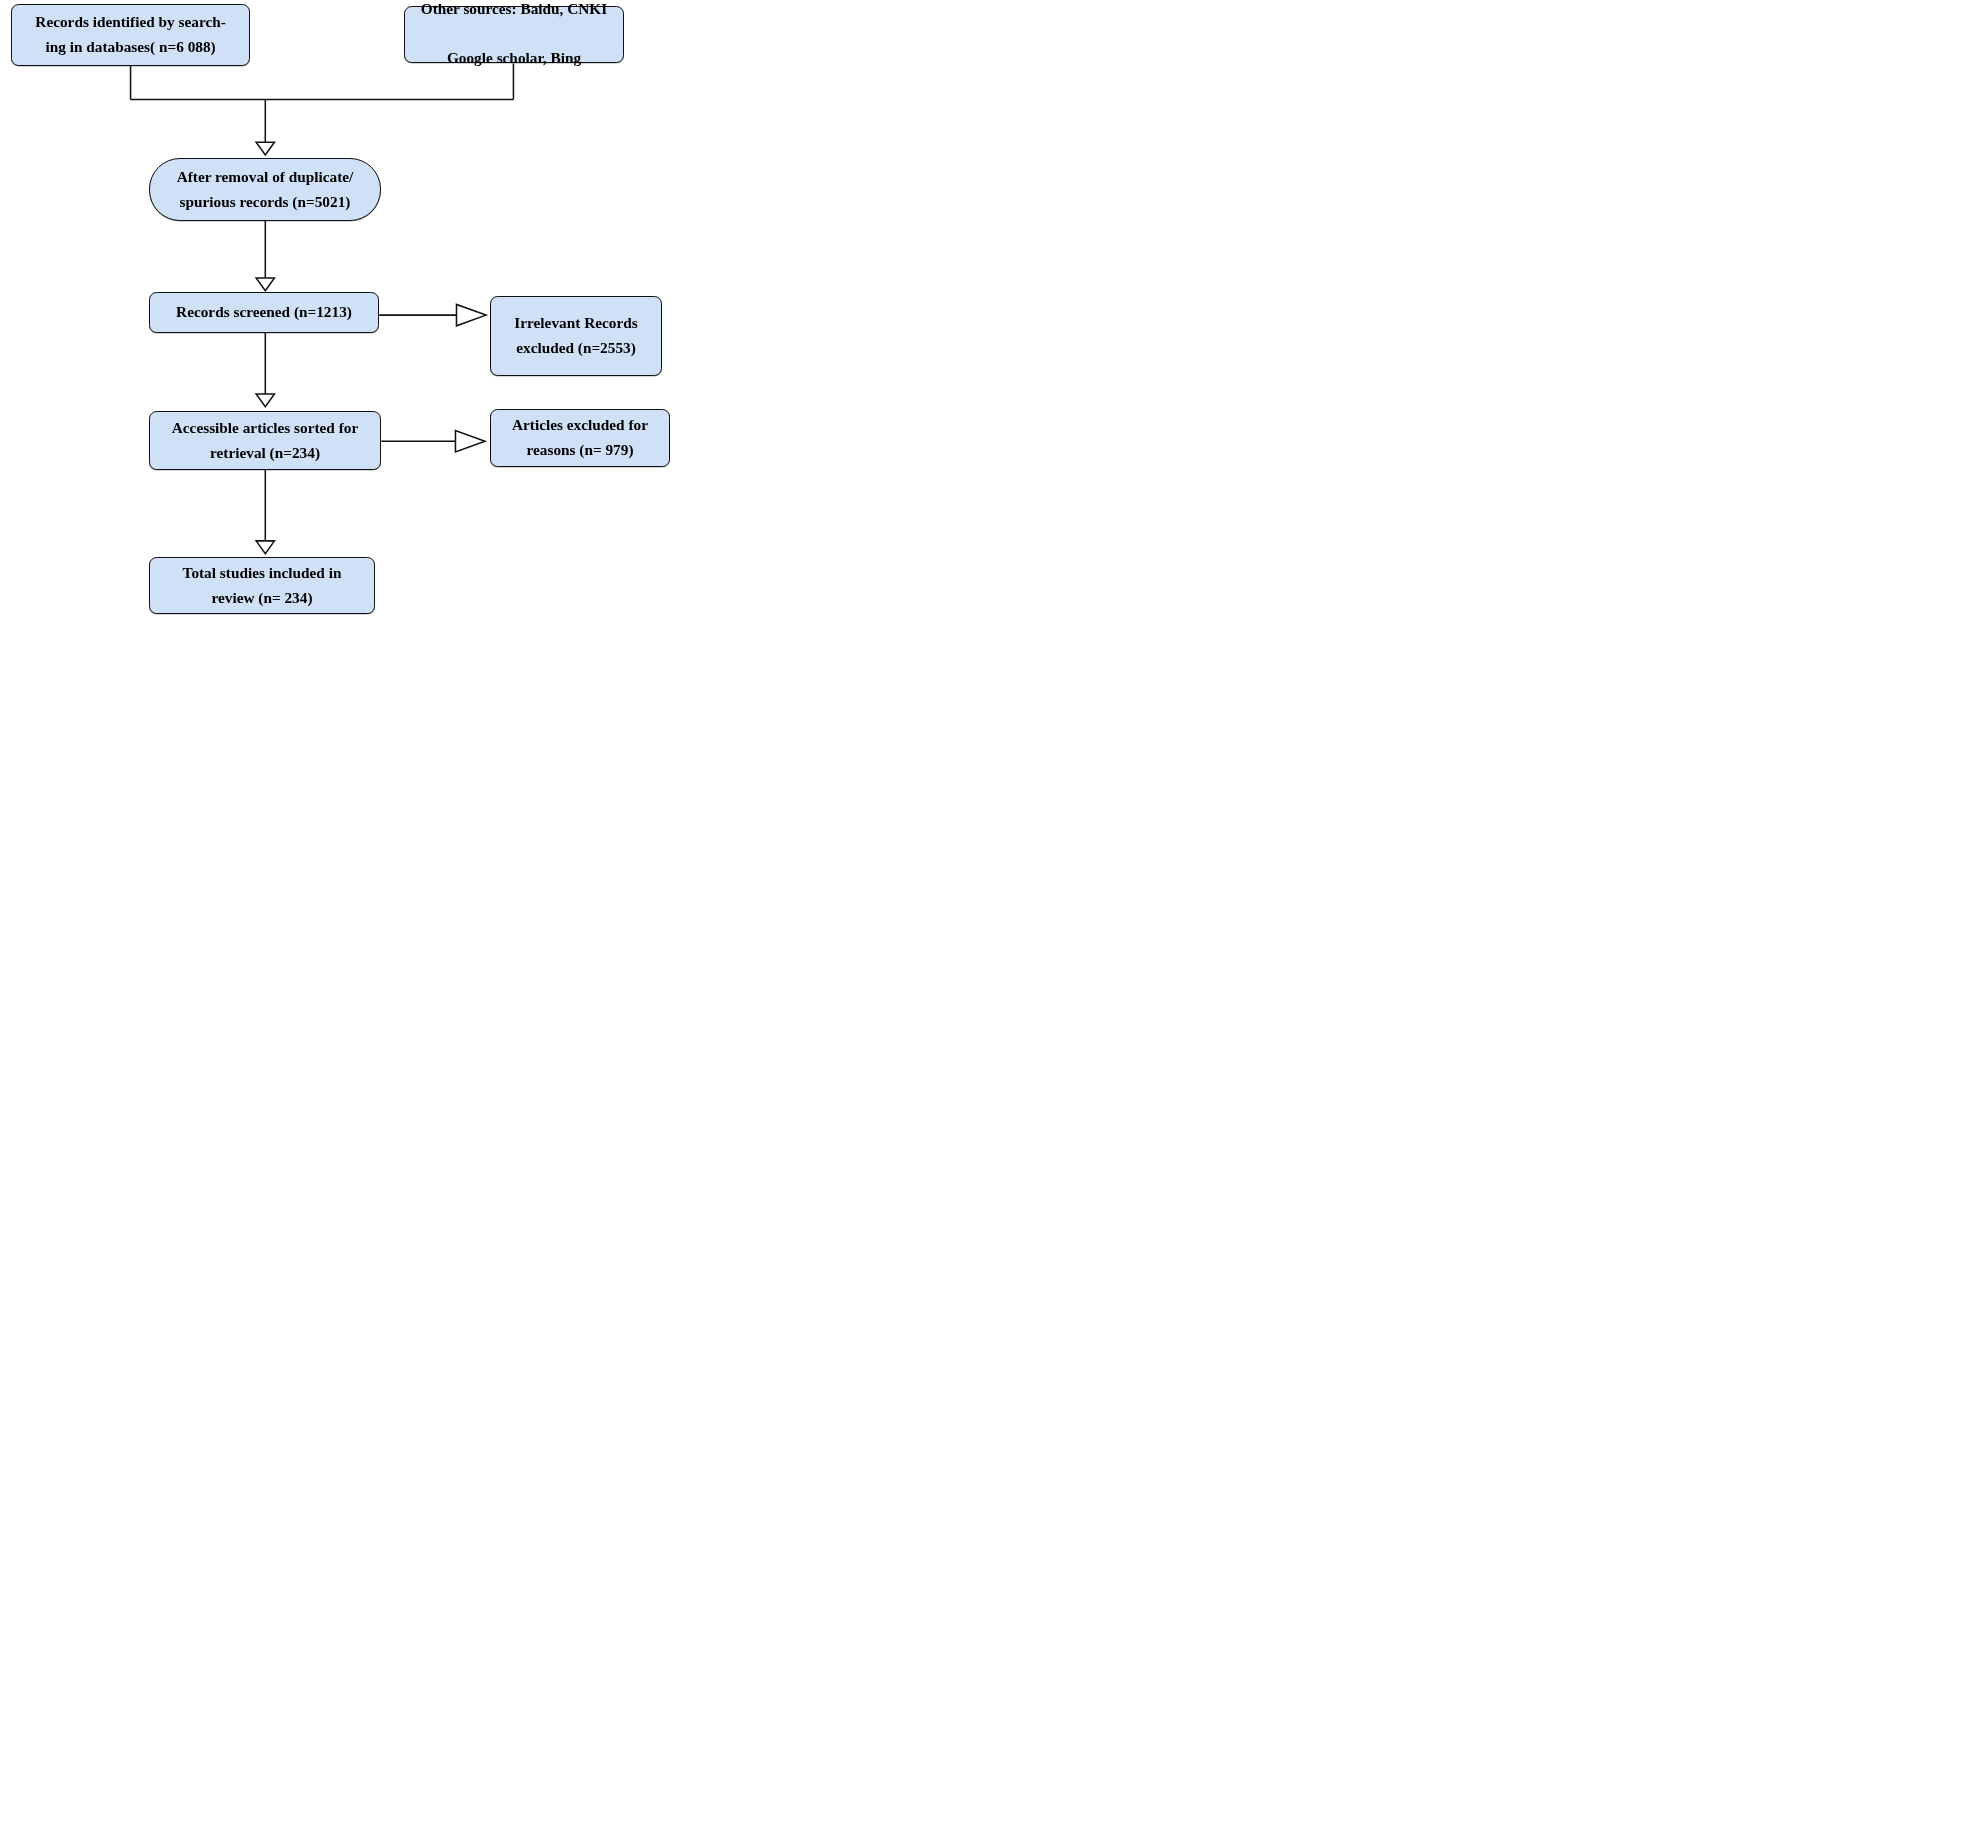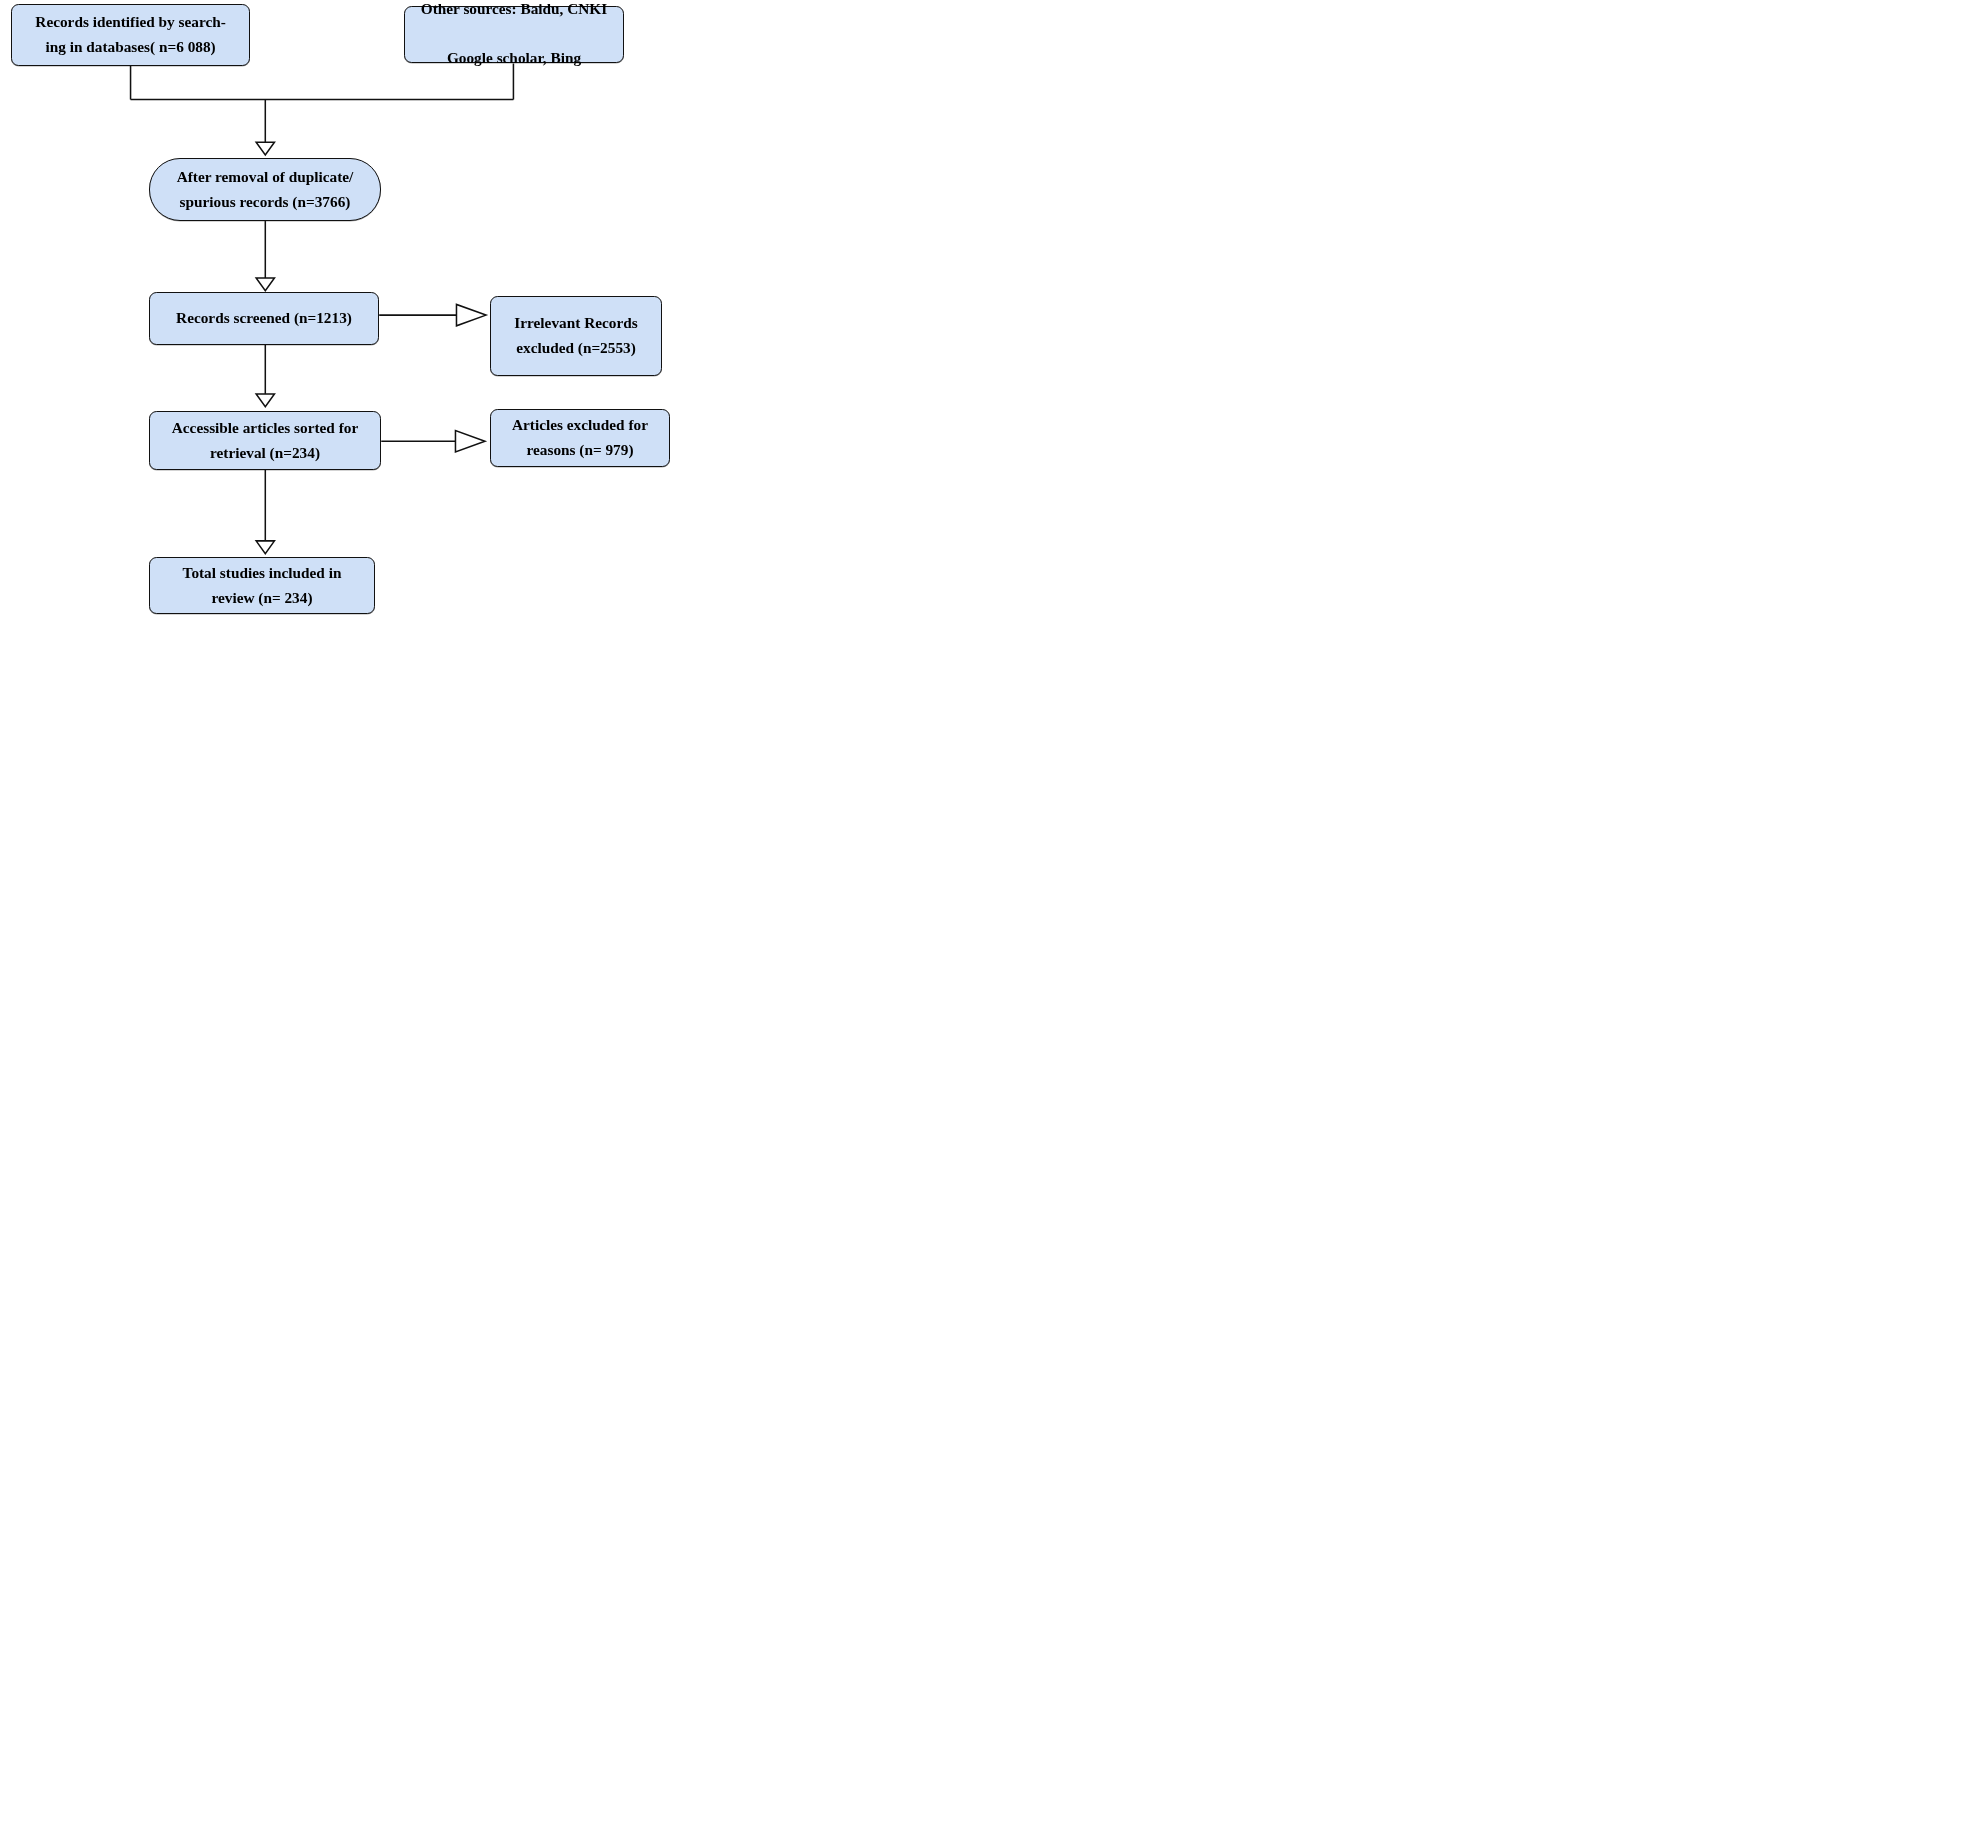--- a/index.html
+++ b/index.html
@@ -40,21 +40,21 @@
     font-size:15.3px;
     line-height:1.62;
     padding:1px 5.1px;
     box-shadow:0 0.5px 0 rgba(0,0,0,0.35);
   }
   .box .line{display:block;white-space:nowrap;}
   
   .b-records-identified{left:4.1px;   top:3.6px;    width:239px; height:62px;}
   .b-other-sources    {left:397px; top:5.6px;   width:220px; height:57px;gap:24px;}
   .b-after-removal    {left:142px; top:158px;  width:232px; height:63px;border-radius:31px;}
-  .b-records-screened {left:142px; top:292px;  width:230px; height:53px;}
+  .b-records-screened {left:142px; top:292px;  width:230px; height:41px;}
   .b-irrelevant       {left:483px; top:296px;  width:172px; height:80px;}
   .b-accessible       {left:142px; top:411px;  width:232px; height:59px;}
   .b-articles-excluded{left:483px; top:409px;  width:180px; height:58px;}
   .b-total-included   {left:142px; top:557px; width:226px; height:57px;}
 </style>
 </head>
 <body>
 
 <div class="canvas">
 
@@ -84,21 +84,21 @@
     <span class="line">ing in databases( n=6 088)</span>
   </div>
 
   <div class="box b-other-sources">
     <span class="line">Other sources: Baidu, CNKI</span>
     <span class="line">Google scholar, Bing</span>
   </div>
 
   <div class="box b-after-removal">
     <span class="line">After removal of duplicate/</span>
-    <span class="line">spurious records (n=3766)</span>
+    <span class="line">spurious records (n=5021)</span>
   </div>
 
   <div class="box b-records-screened">
     <span class="line">Records screened (n=1213)</span>
   </div>
 
   <div class="box b-irrelevant">
     <span class="line">Irrelevant Records</span>
     <span class="line">excluded (n=2553)</span>
   </div>

